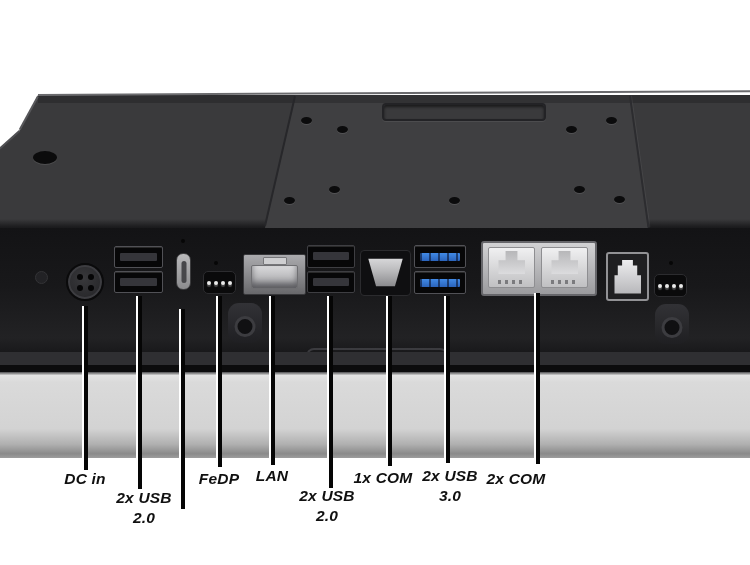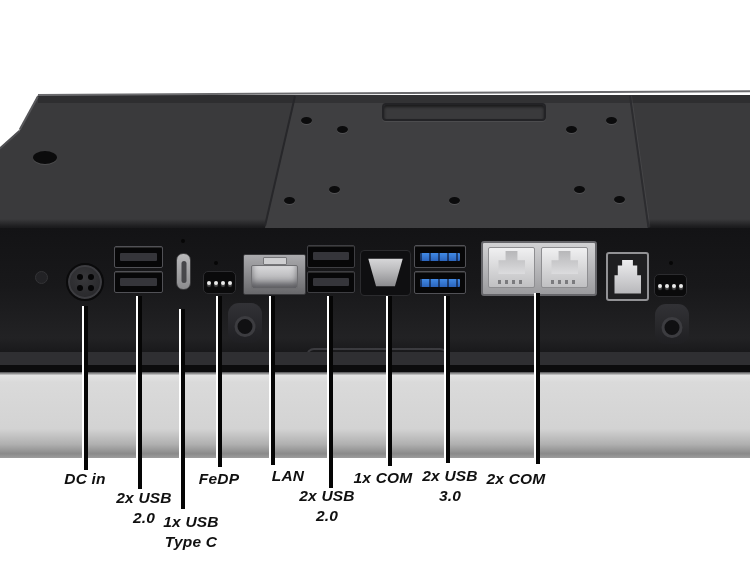--- a/index.html
+++ b/index.html
@@ -124,21 +124,21 @@
   .c8{left:444px;top:296px;height:167px;}
   .c9{left:534px;top:293px;height:171px;}
 
   .label{position:absolute;transform:translateX(-50%);white-space:pre-line;text-align:center;
         font-style:italic;font-weight:600;font-size:15.5px;line-height:1.28;color:#101010;
         letter-spacing:.2px;z-index:6;}
   .l1{left:85px;top:469px;}
   .l2{left:144px;top:488px;}
   .l3{left:191px;top:512px;}
   .l4{left:219px;top:469px;}
-  .l5{left:288px;top:466px;}
+  .l5{left:272px;top:466px;}
   .l6{left:327px;top:486px;}
   .l7{left:383px;top:468px;}
   .l8{left:450px;top:466px;}
   .l9{left:516px;top:469px;}
 </style>
 </head>
 <body>
 
 <div id="stage">
 
@@ -252,22 +252,20 @@
   <div class="callout c4"></div>
   <div class="callout c5"></div>
   <div class="callout c6"></div>
   <div class="callout c7"></div>
   <div class="callout c8"></div>
   <div class="callout c9"></div>
 
   <div class="label l1">DC in</div>
   <div class="label l2">2x USB
 2.0</div>
-  <div class="label l3">1x USB
-Type C</div>
   <div class="label l4">FeDP</div>
   <div class="label l5">LAN</div>
   <div class="label l6">2x USB
 2.0</div>
   <div class="label l7">1x COM</div>
   <div class="label l8">2x USB
 3.0</div>
   <div class="label l9">2x COM</div>
 </div>
 

